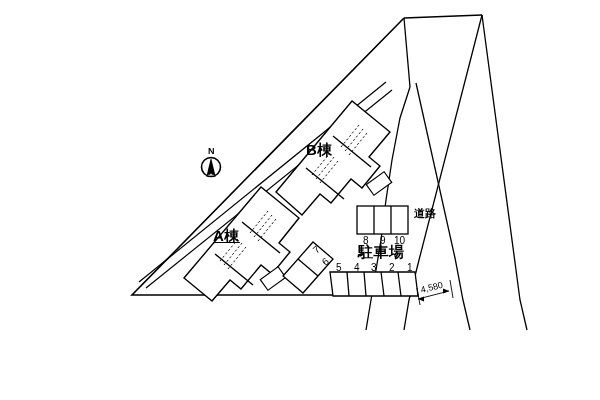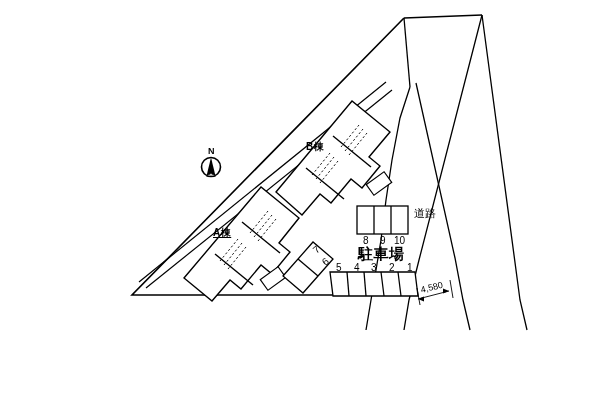--- a/index.html
+++ b/index.html
@@ -25,32 +25,33 @@
     height: 400px;
   }
   .lbl {
     position: absolute;
     color: #000000;
     line-height: 1;
     white-space: nowrap;
     user-select: none;
   }
   .lbl-building {
-    font-size: 10px;
+    font-size: 15px;
     font-weight: 700;
     letter-spacing: 0.5px;
   }
   .lbl-parking-title {
     font-size: 15px;
     font-weight: 700;
     letter-spacing: 0.5px;
+    font-family: Liberation Mono, monospace;
   }
   .lbl-road {
     font-size: 11px;
-    font-weight: 400;
+    font-weight: 700;
   }
   .lbl-stall {
     font-size: 10px;
     font-weight: 400;
   }
   .lbl-dim {
     font-size: 9px;
     font-weight: 400;
   }
   .lbl-north {

